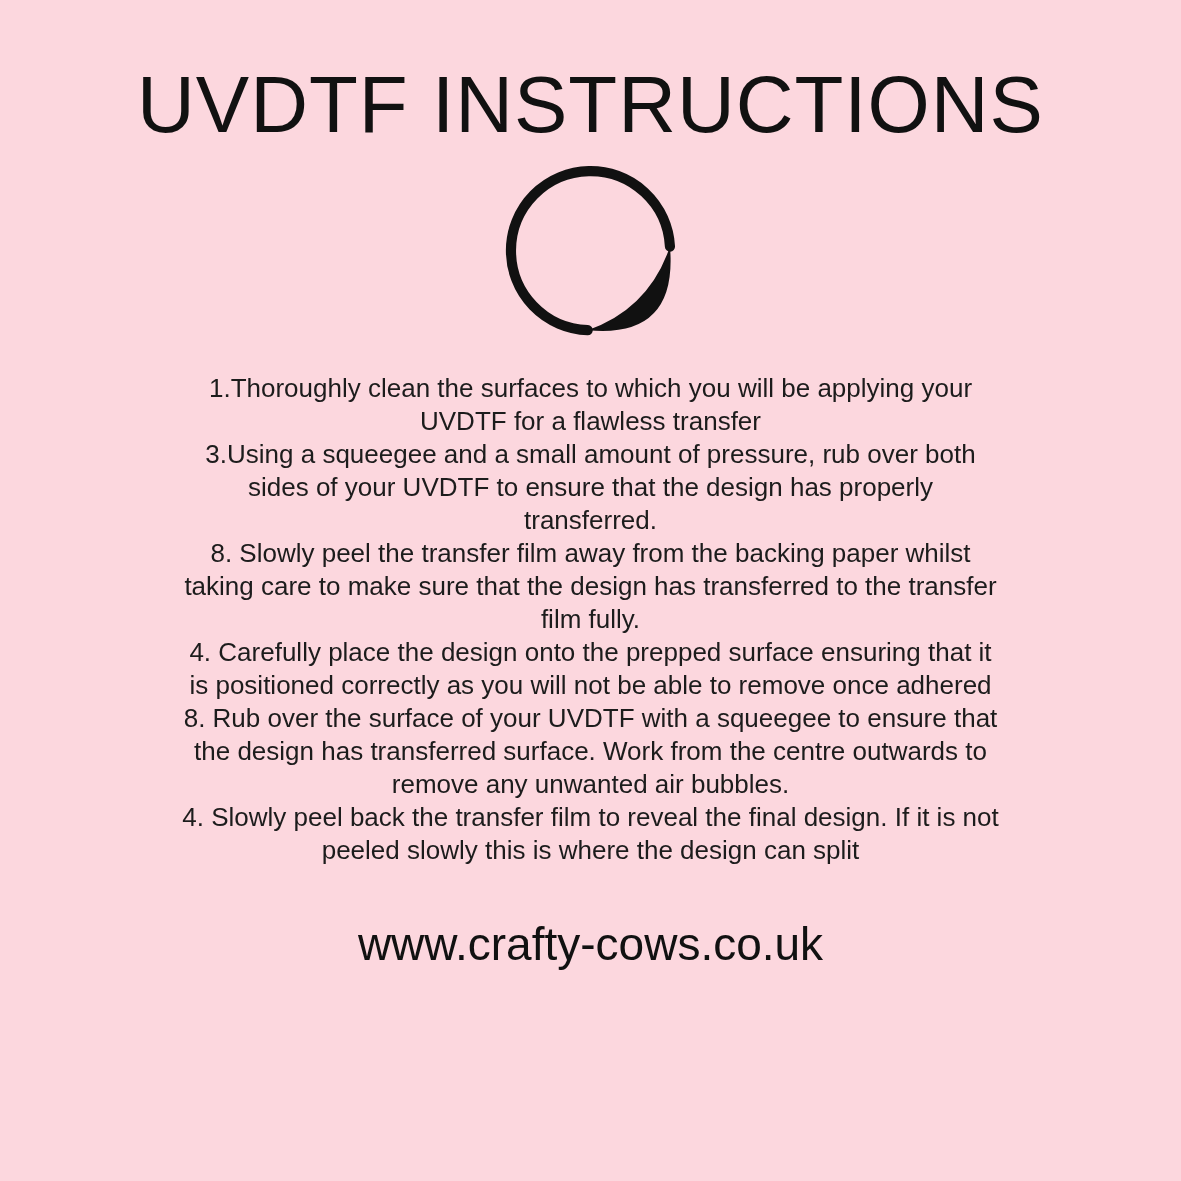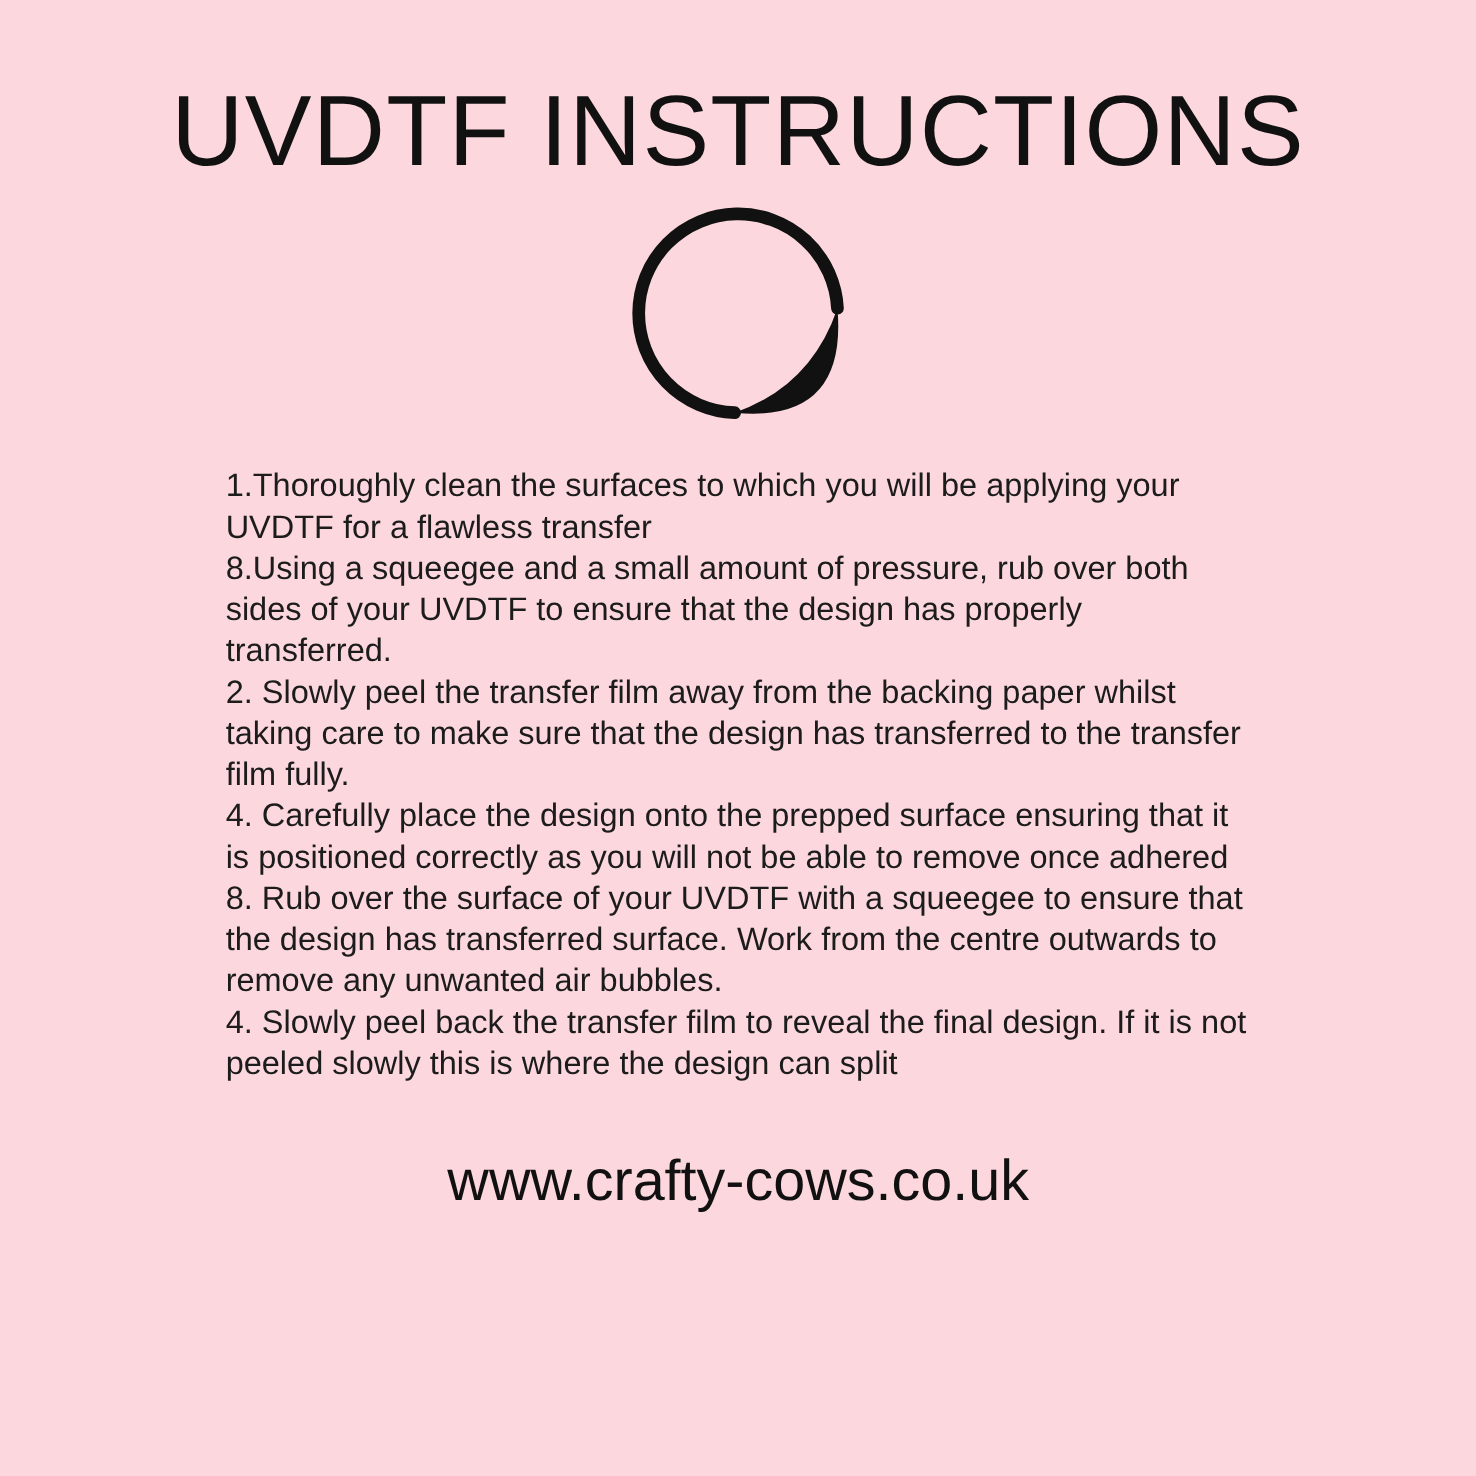--- a/index.html
+++ b/index.html
@@ -39,20 +39,21 @@
     margin-top:16px;
     width:185px;
     height:185px;
     display:flex;
     align-items:center;
     justify-content:center;
   }
   .steps{
     margin-top:26px;
     width:820px;
+    text-align:center;
   }
   .steps p{
     margin:0;
     font-size:26px;
     line-height:33px;
     font-weight:400;
   }
   .contact{
     margin-top:32px;
     text-align:center;
@@ -79,22 +80,22 @@
 
   <div class="icon-wrap">
     <svg viewBox="0 0 200 200" width="185" height="185" aria-hidden="true">
       <path d="M 185.9 92.5 A 86 86 0 1 0 97 182.9" fill="none" stroke="#111" stroke-width="11" stroke-linecap="round"></path>
       <path d="M 185.9 92.5 Q 163 160 97 182.9 Q 194.6 192.3 185.9 92.5 Z" fill="#111"></path>
     </svg>
   </div>
 
   <div class="steps">
     <p>1.Thoroughly clean the surfaces to which you will be applying your UVDTF for a flawless transfer</p>
-    <p>8.Using a squeegee and a small amount of pressure, rub over both sides of your UVDTF to ensure that the design has properly transferred.</p>
-    <p>2. Slowly peel the transfer film away from the backing paper whilst taking care to make sure that the design has transferred to the transfer film fully.</p>
+    <p>3.Using a squeegee and a small amount of pressure, rub over both sides of your UVDTF to ensure that the design has properly transferred.</p>
+    <p>8. Slowly peel the transfer film away from the backing paper whilst taking care to make sure that the design has transferred to the transfer film fully.</p>
     <p>4. Carefully place the design onto the prepped surface ensuring that it is positioned correctly as you will not be able to remove once adhered</p>
     <p>8. Rub over the surface of your UVDTF with a squeegee to ensure that the design has transferred surface. Work from the centre outwards to remove any unwanted air bubbles.</p>
     <p>4. Slowly peel back the transfer film to reveal the final design. If it is not peeled slowly this is where the design can split</p>
   </div>
 
 
   <div class="website">www.crafty-cows.co.uk</div>
 
 </div>
 

